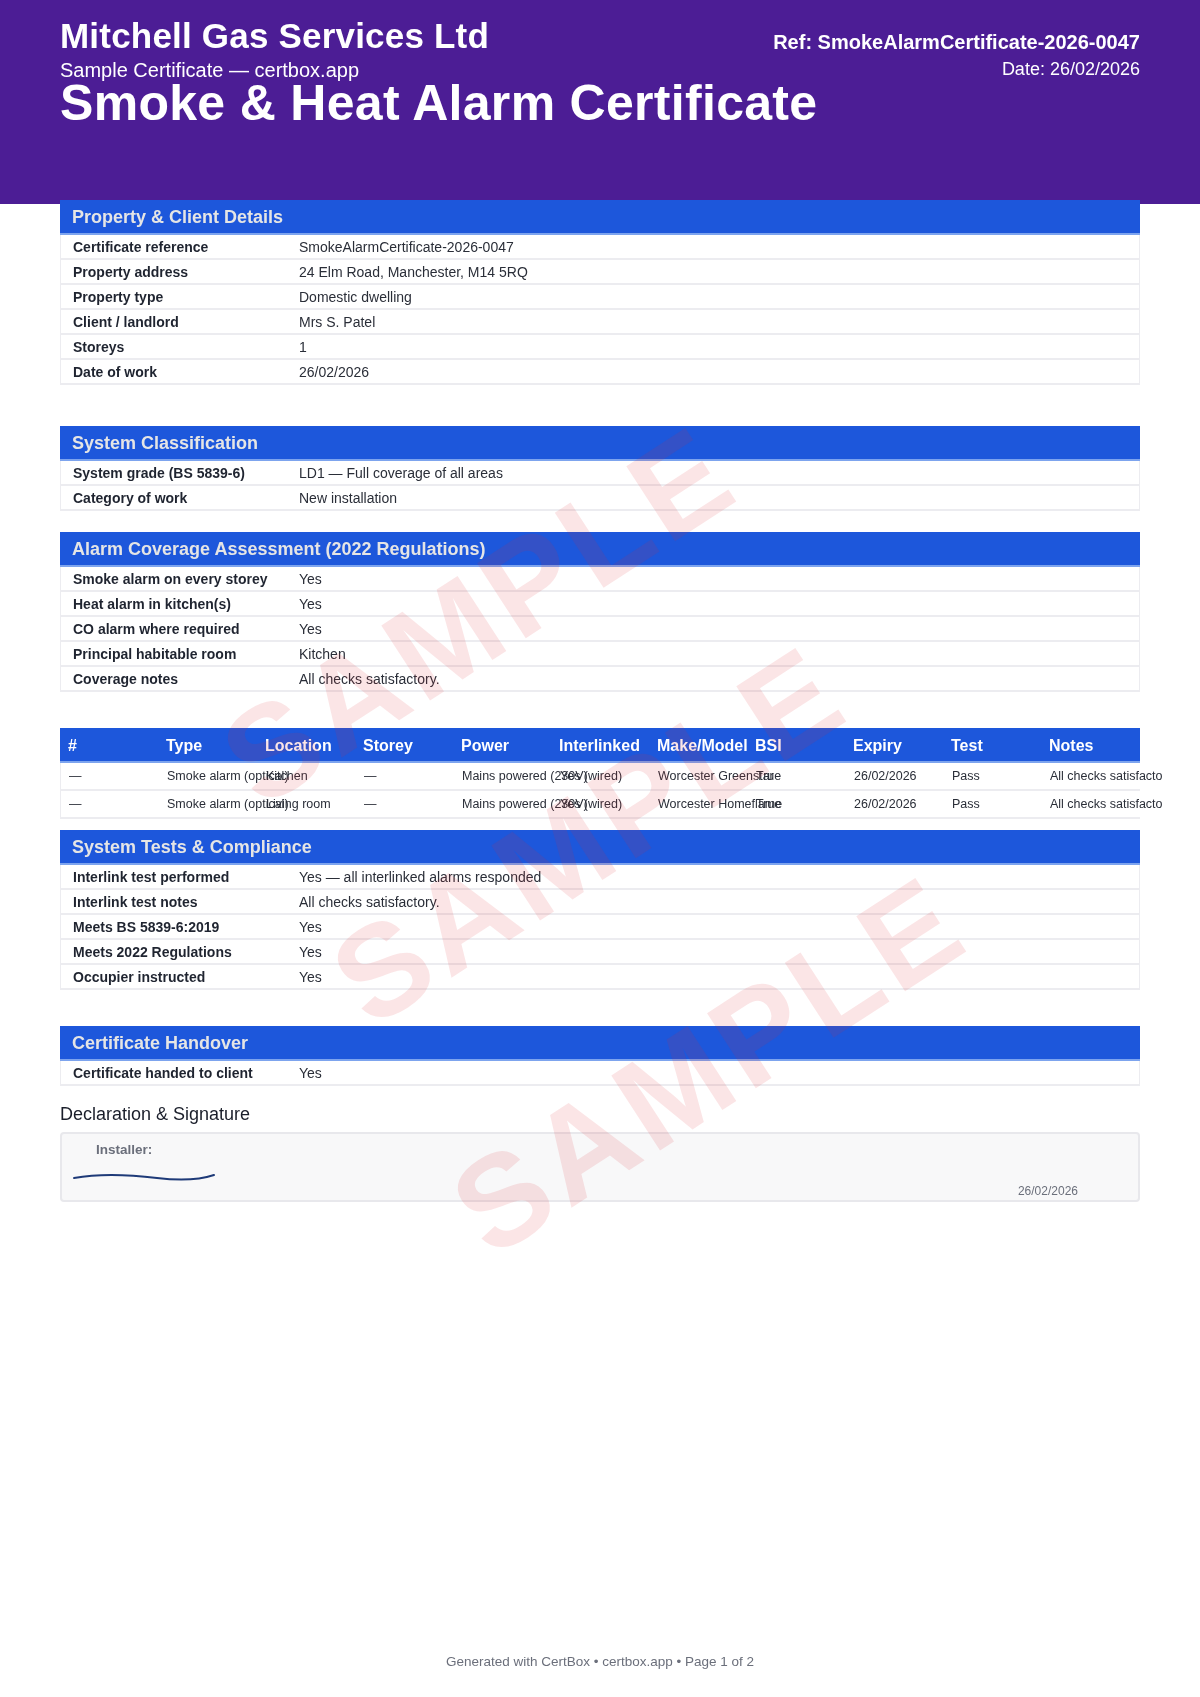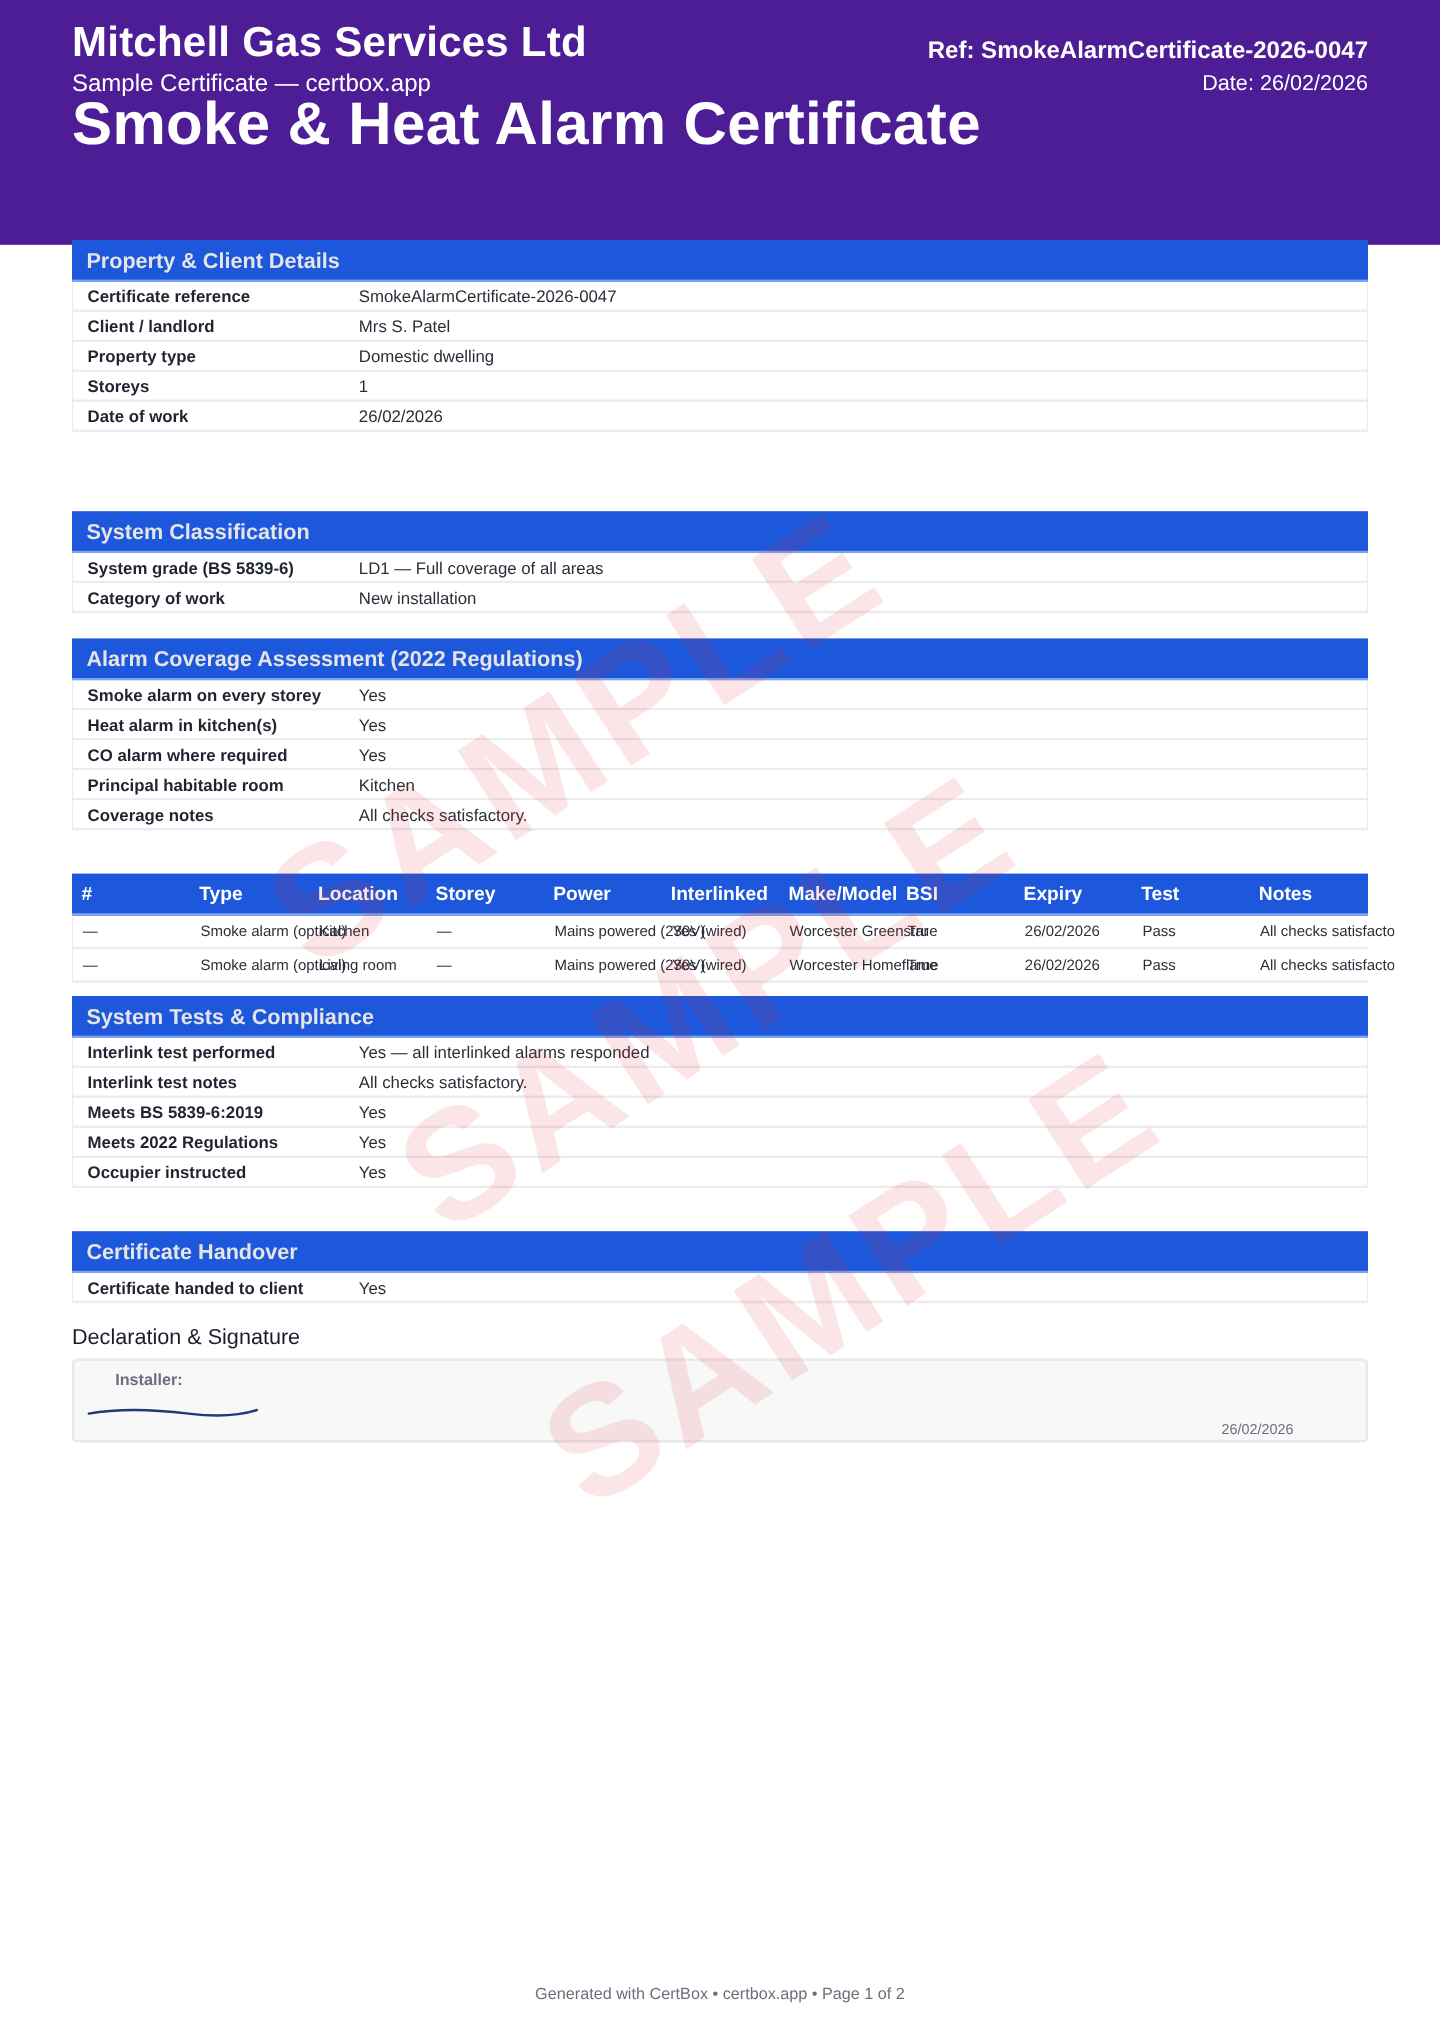--- a/index.html
+++ b/index.html
@@ -52,26 +52,30 @@
   <div class="date">Date: 26/02/2026</div>
 </div>
 
 <div class="section" style="top:200px;">
   <div class="sec-head">Property &amp; Client Details</div>
   <div class="kv-row">
       <span class="kv-label">Certificate reference</span>
       <span class="kv-value">SmokeAlarmCertificate-2026-0047</span>
     </div>
   <div class="kv-row">
+      <span class="kv-label">Property address</span>
+      <span class="kv-value">24 Elm Road, Manchester, M14 5RQ</span>
+    </div>
+  <div class="kv-row">
+      <span class="kv-label">Property type</span>
+      <span class="kv-value">Domestic dwelling</span>
+    </div>
+  <div class="kv-row">
       <span class="kv-label">Client / landlord</span>
       <span class="kv-value">Mrs S. Patel</span>
-    </div>
-  <div class="kv-row">
-      <span class="kv-label">Property type</span>
-      <span class="kv-value">Domestic dwelling</span>
     </div>
   <div class="kv-row">
       <span class="kv-label">Storeys</span>
       <span class="kv-value">1</span>
     </div>
   <div class="kv-row">
       <span class="kv-label">Date of work</span>
       <span class="kv-value">26/02/2026</span>
     </div>
 </div>

